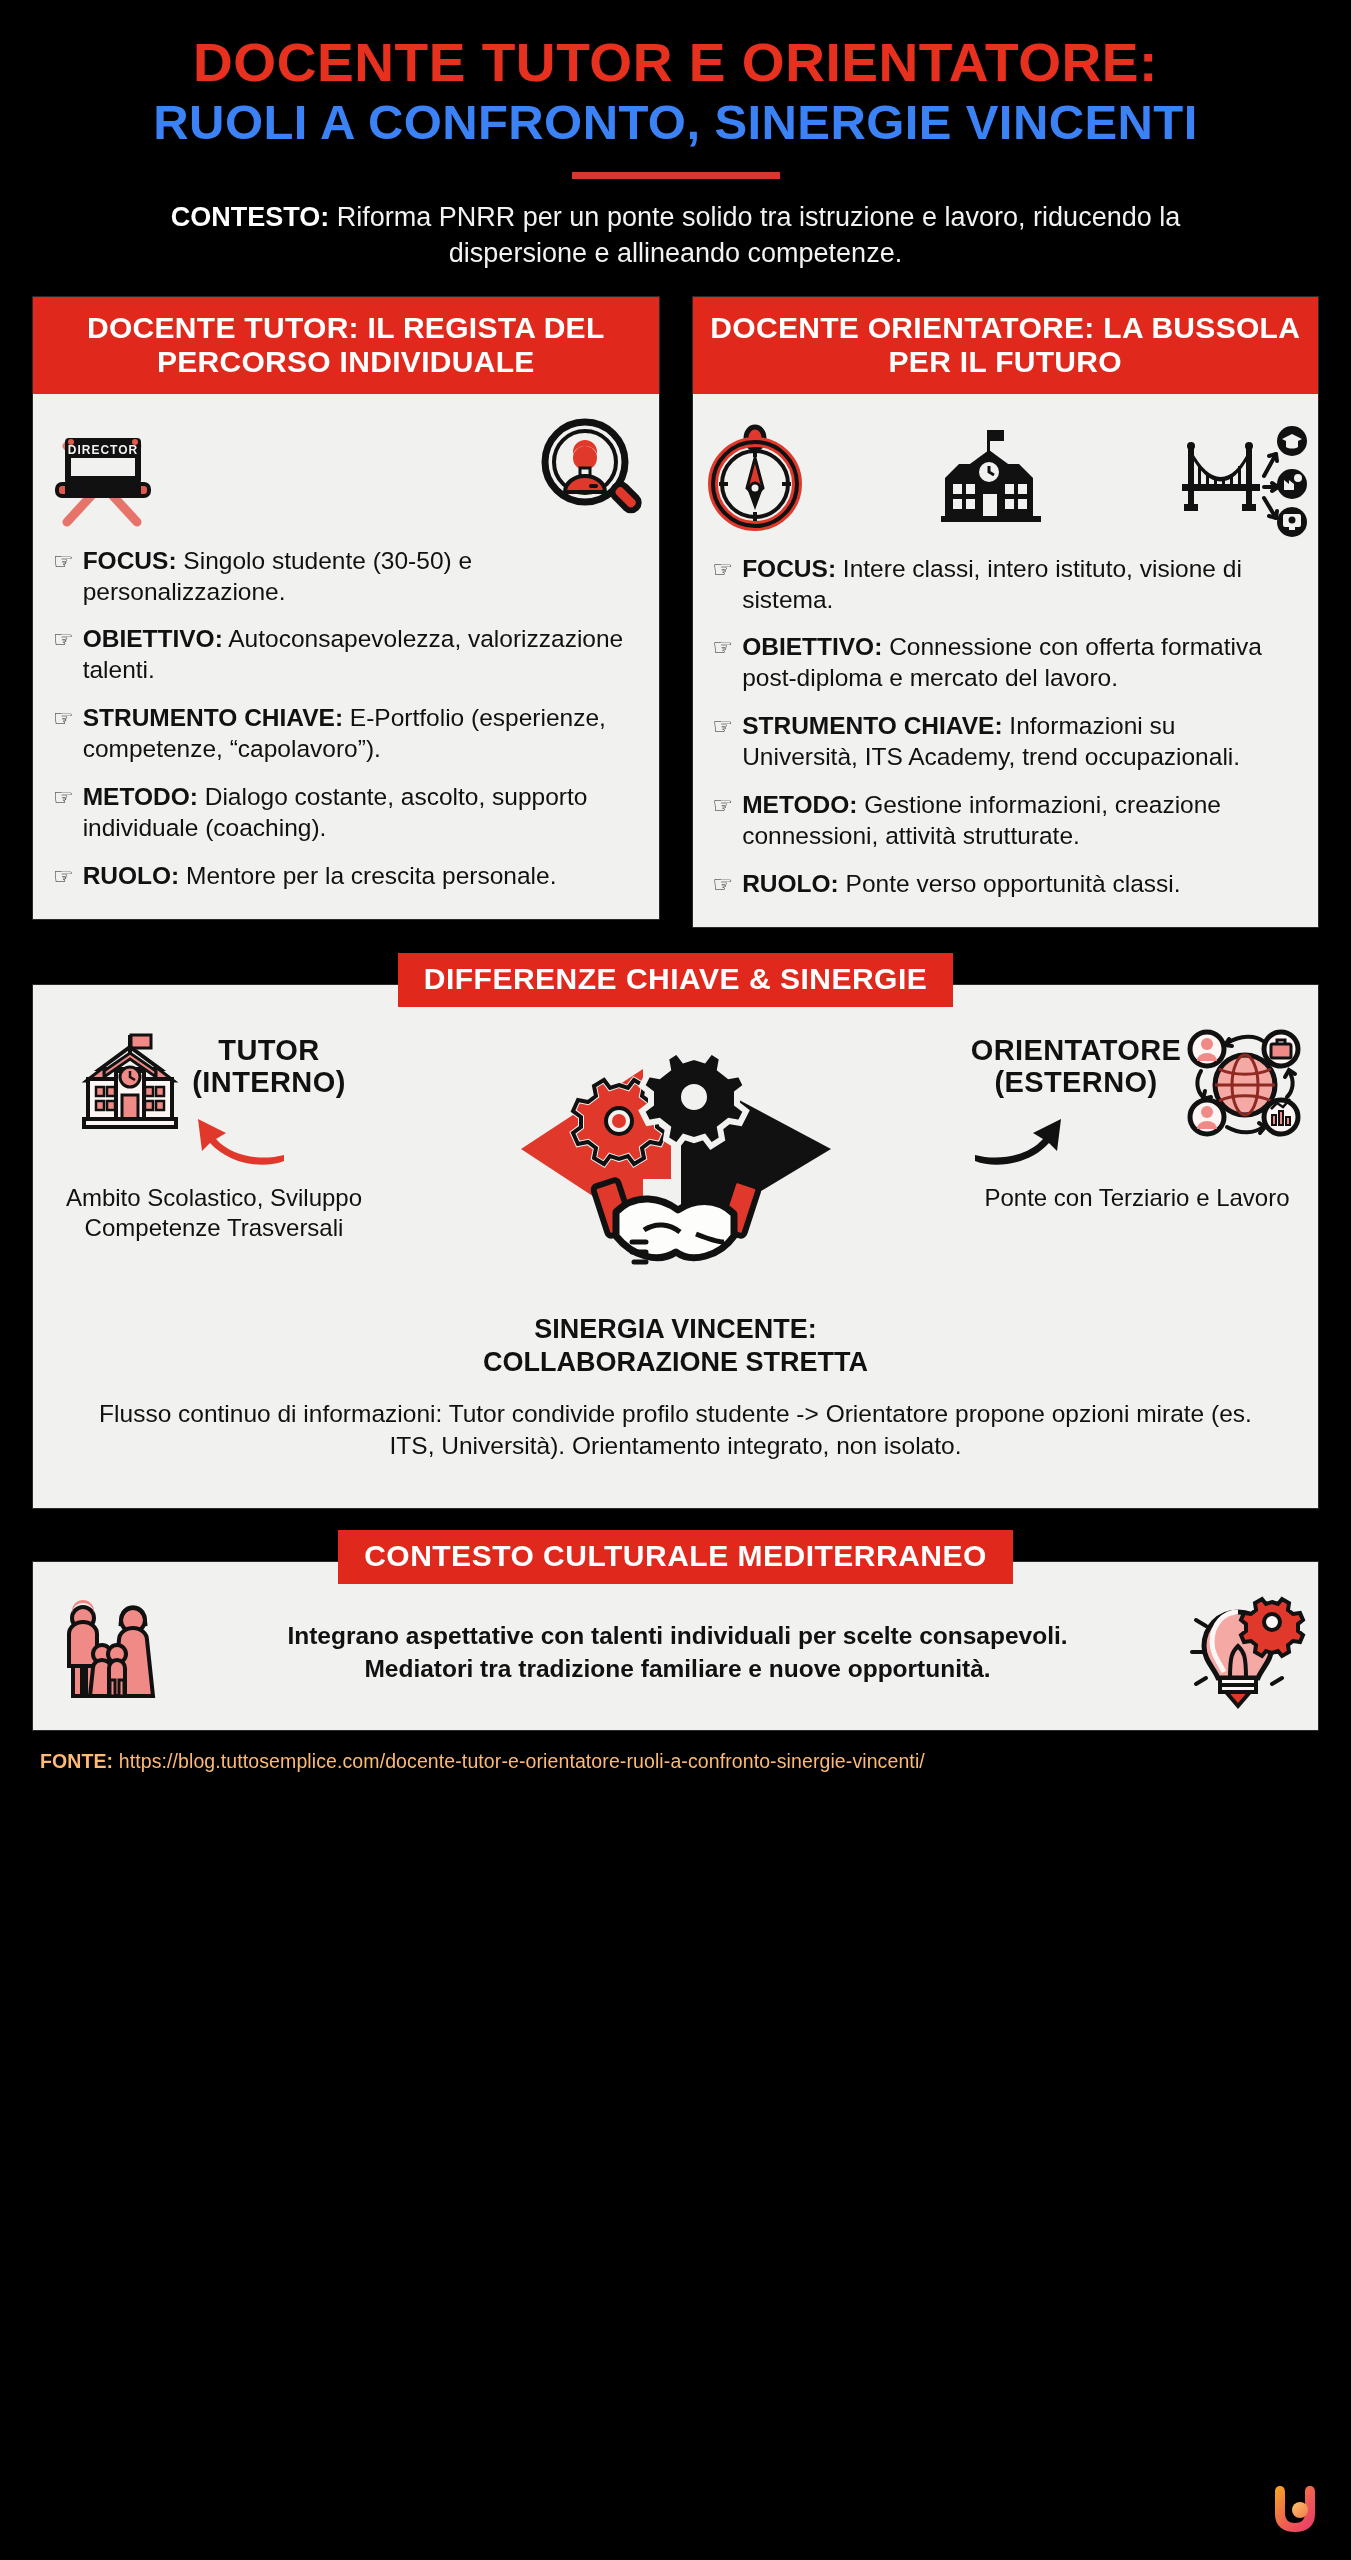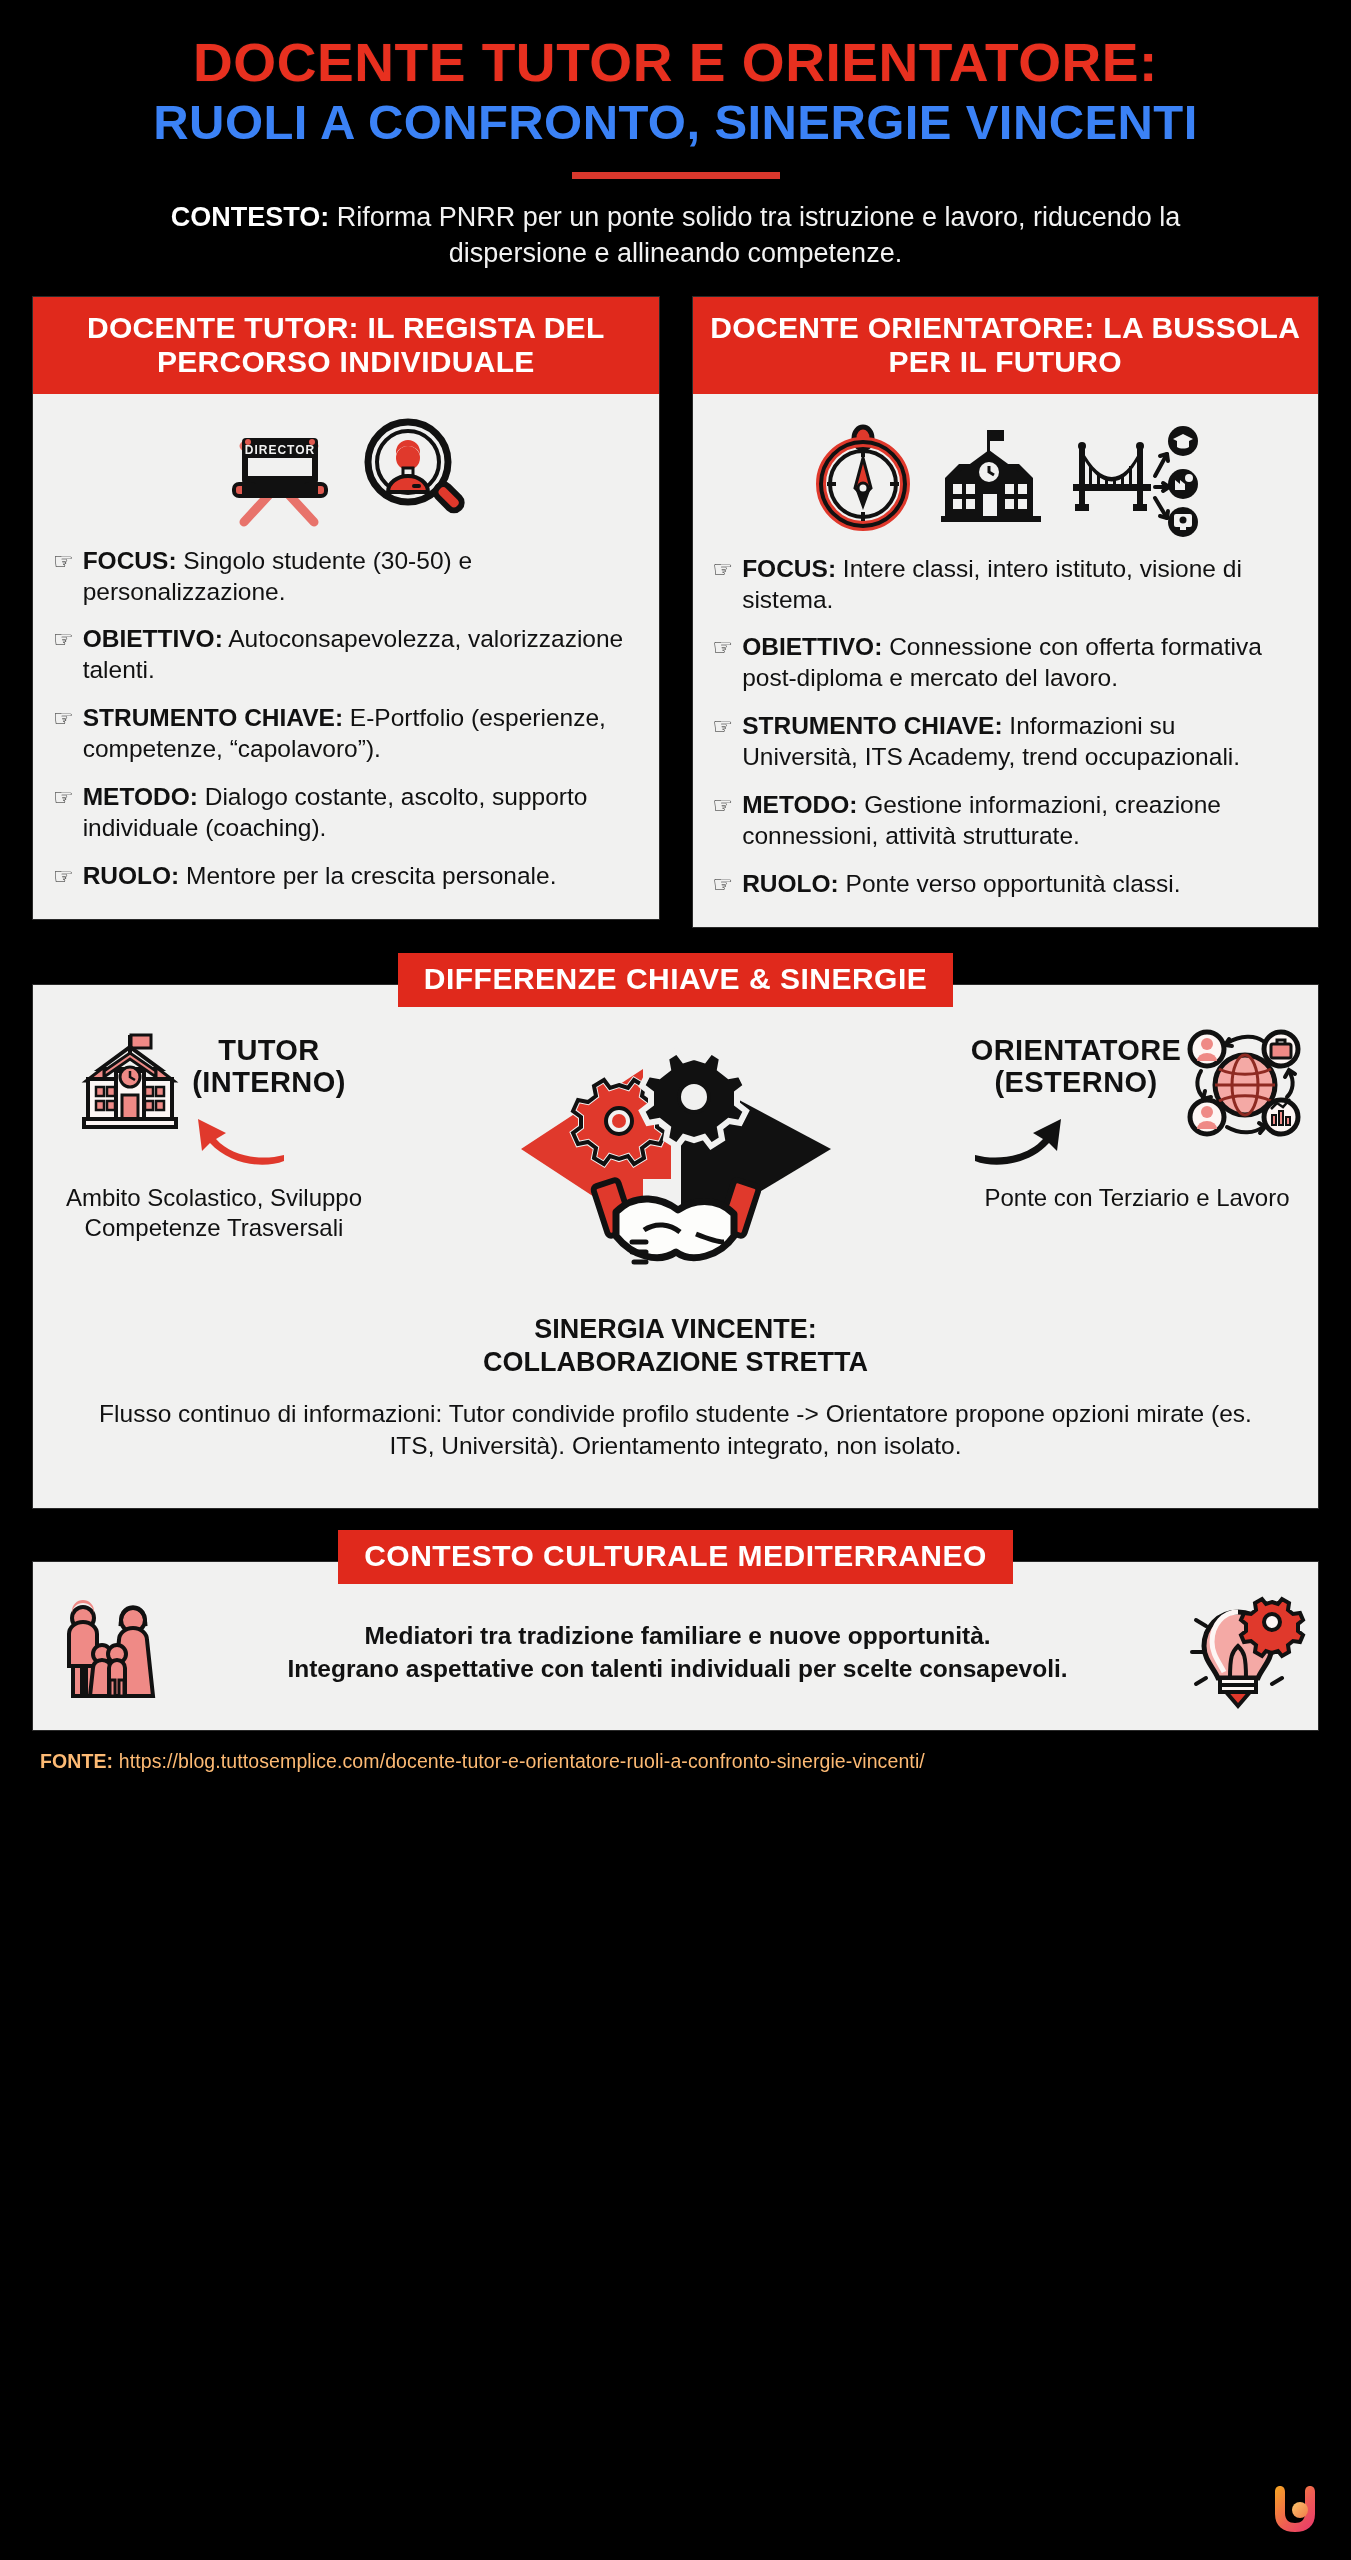--- a/index.html
+++ b/index.html
@@ -74,21 +74,21 @@
     padding: 14px 12px 15px;
     font-size: 30px;
     font-weight: 900;
     line-height: 1.12;
     letter-spacing: 0.3px;
     text-transform: uppercase;
   }
   .card-icons {
     display: flex;
     align-items: center;
-    justify-content: center;
+    justify-content: space-between;
     gap: 22px;
     padding: 22px 10px 10px;
     min-height: 135px;
   }
   .card-body { padding: 8px 26px 26px 20px; }
 
   ul.bullets { list-style: none; }
   ul.bullets li {
     display: flex;
     align-items: flex-start;
@@ -554,22 +554,22 @@
         <circle cx="45" cy="58" r="9" fill="#ef8a86" stroke="#111" stroke-width="4"></circle>
         <path d="M36 72 a9 8 0 0 1 18 0 l3 28 l-24 0 z" fill="#ef8a86" stroke="#111" stroke-width="4"></path>
 
         <circle cx="60" cy="58" r="9" fill="#ef8a86" stroke="#111" stroke-width="4"></circle>
         <path d="M52 72 a8 8 0 0 1 16 0 l0 28 l-16 0 z" fill="#ef8a86" stroke="#111" stroke-width="4"></path>
         <rect x="53" y="84" width="5" height="16" fill="#ef8a86" stroke="#111" stroke-width="3"></rect>
         <rect x="62" y="84" width="5" height="16" fill="#ef8a86" stroke="#111" stroke-width="3"></rect>
       </svg>
     </span>
     <div class="culture-text">
+      <div>Integrano aspettative con talenti individuali per scelte consapevoli.</div>
       <div>Mediatori tra tradizione familiare e nuove opportunità.</div>
-      <div>Integrano aspettative con talenti individuali per scelte consapevoli.</div>
     </div>
     <span>
       <svg width="108" height="112" viewBox="0 0 108 112">
         <g stroke="#111" stroke-width="4" stroke-linecap="round">
           <line x1="10" y1="24" x2="20" y2="30"></line>
           <line x1="6" y1="56" x2="18" y2="56"></line>
           <line x1="10" y1="88" x2="20" y2="82"></line>
           <line x1="86" y1="88" x2="96" y2="82"></line>
           <line x1="88" y1="56" x2="100" y2="56"></line>
         </g>

